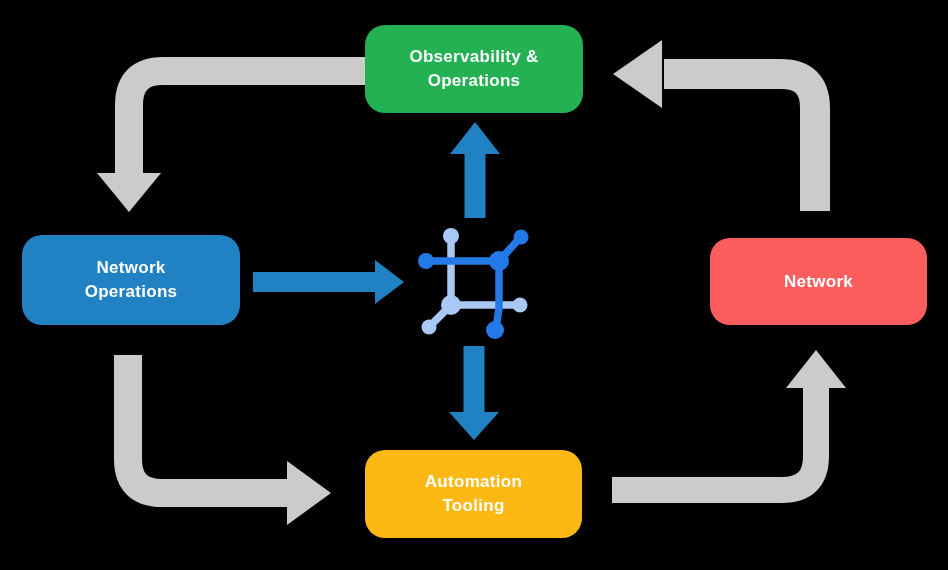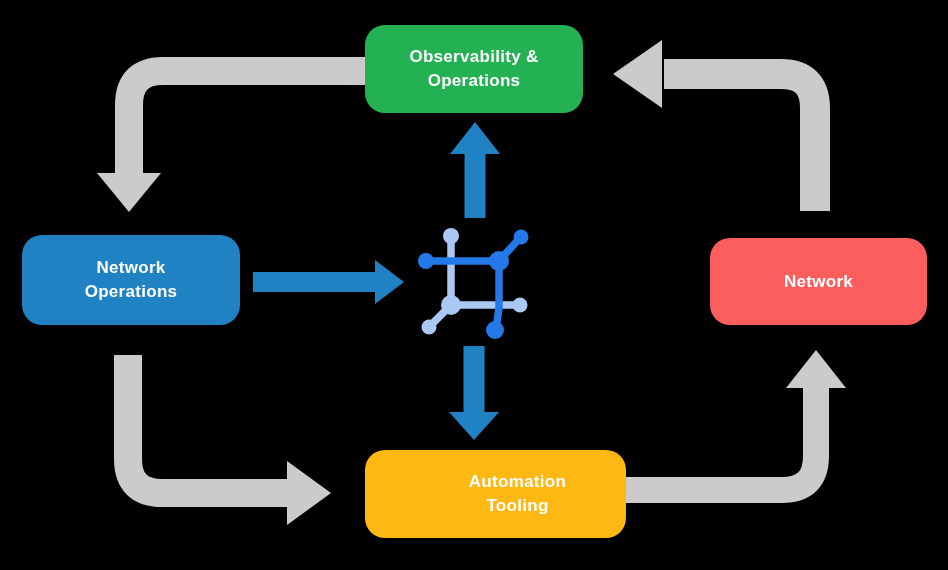--- a/index.html
+++ b/index.html
@@ -27,21 +27,21 @@
     font-size: 17px;
     font-weight: 600;
     letter-spacing: 0.3px;
     line-height: 1.4;
     text-align: center;
   }
   .node span { display: block; }
   .node-observability { left: 365px; top: 25px;  width: 218px; height: 88px; }
   .node-operations    { left: 22px;  top: 235px; width: 218px; height: 90px; }
   .node-infrastructure{ left: 710px; top: 238px; width: 217px; height: 87px; }
-  .node-automation    { left: 365px; top: 450px; width: 217px; height: 88px; padding-left: 44px; }
+  .node-automation    { left: 365px; top: 450px; width: 217px; height: 88px; }
 </style>
 </head>
 <body>
 
 <div class="canvas" style="background-color: rgb(0, 0, 0);">
 
   <svg class="arrow-layer" width="948" height="570" viewBox="0 0 948 570">
 
     <g>
       <path d="M365,71 H163 Q129,71 129,105 V176" fill="none" stroke-width="28" stroke="#CBCBCB"></path>

